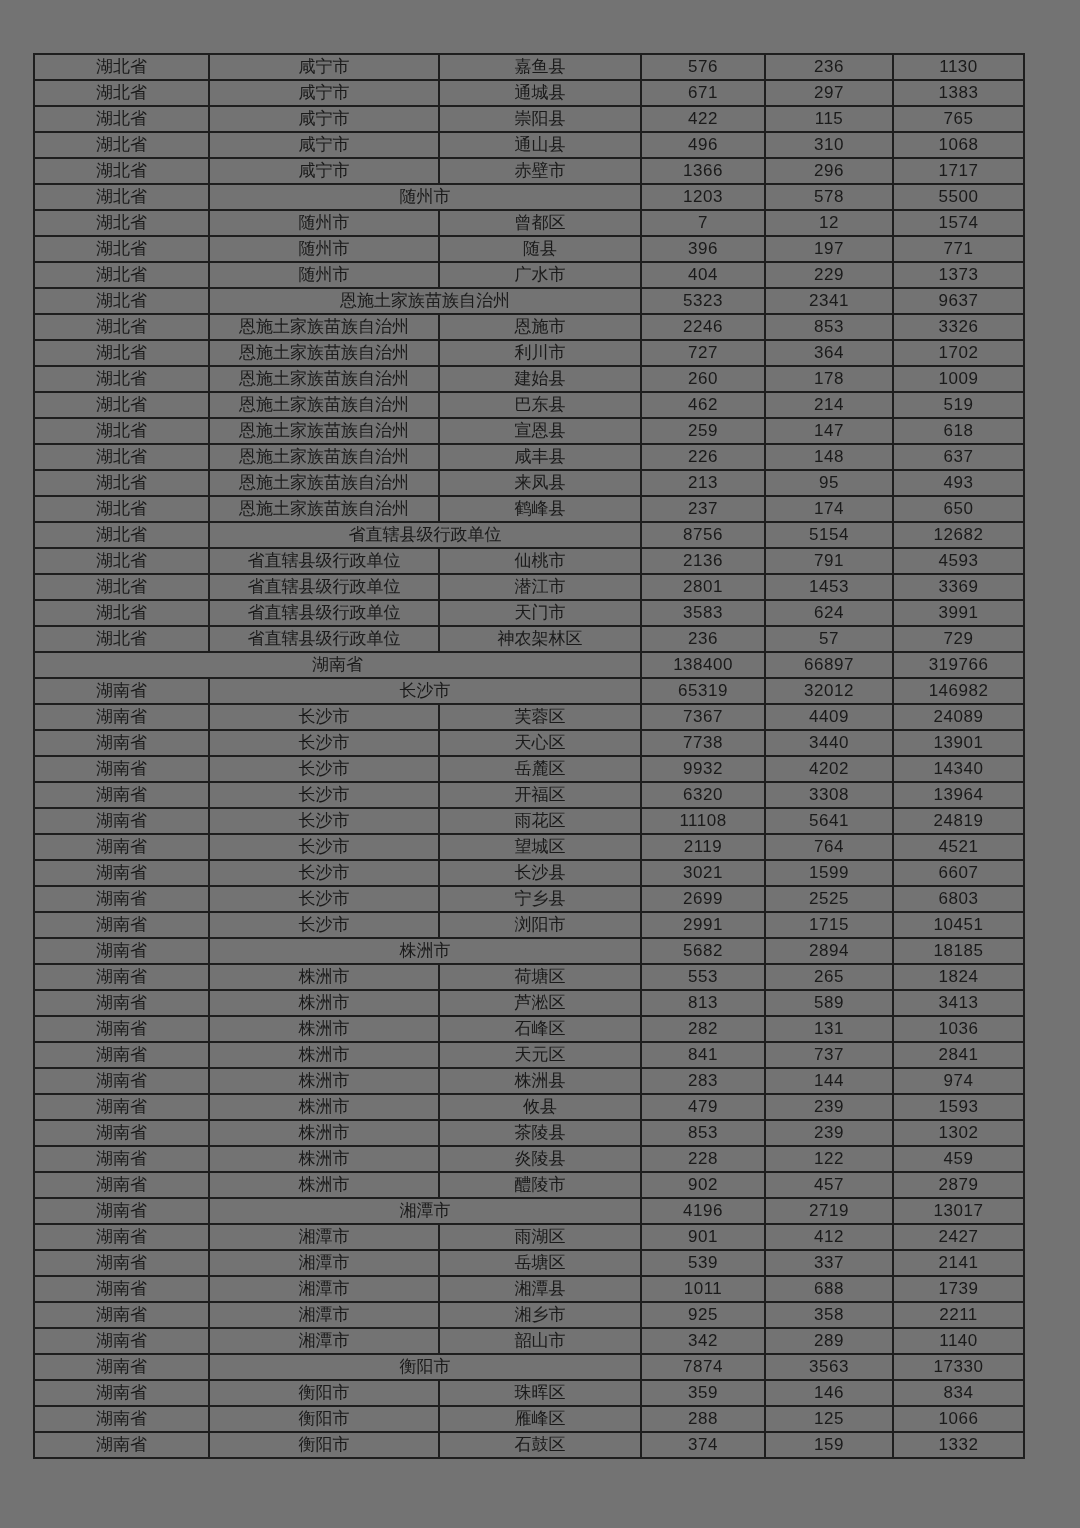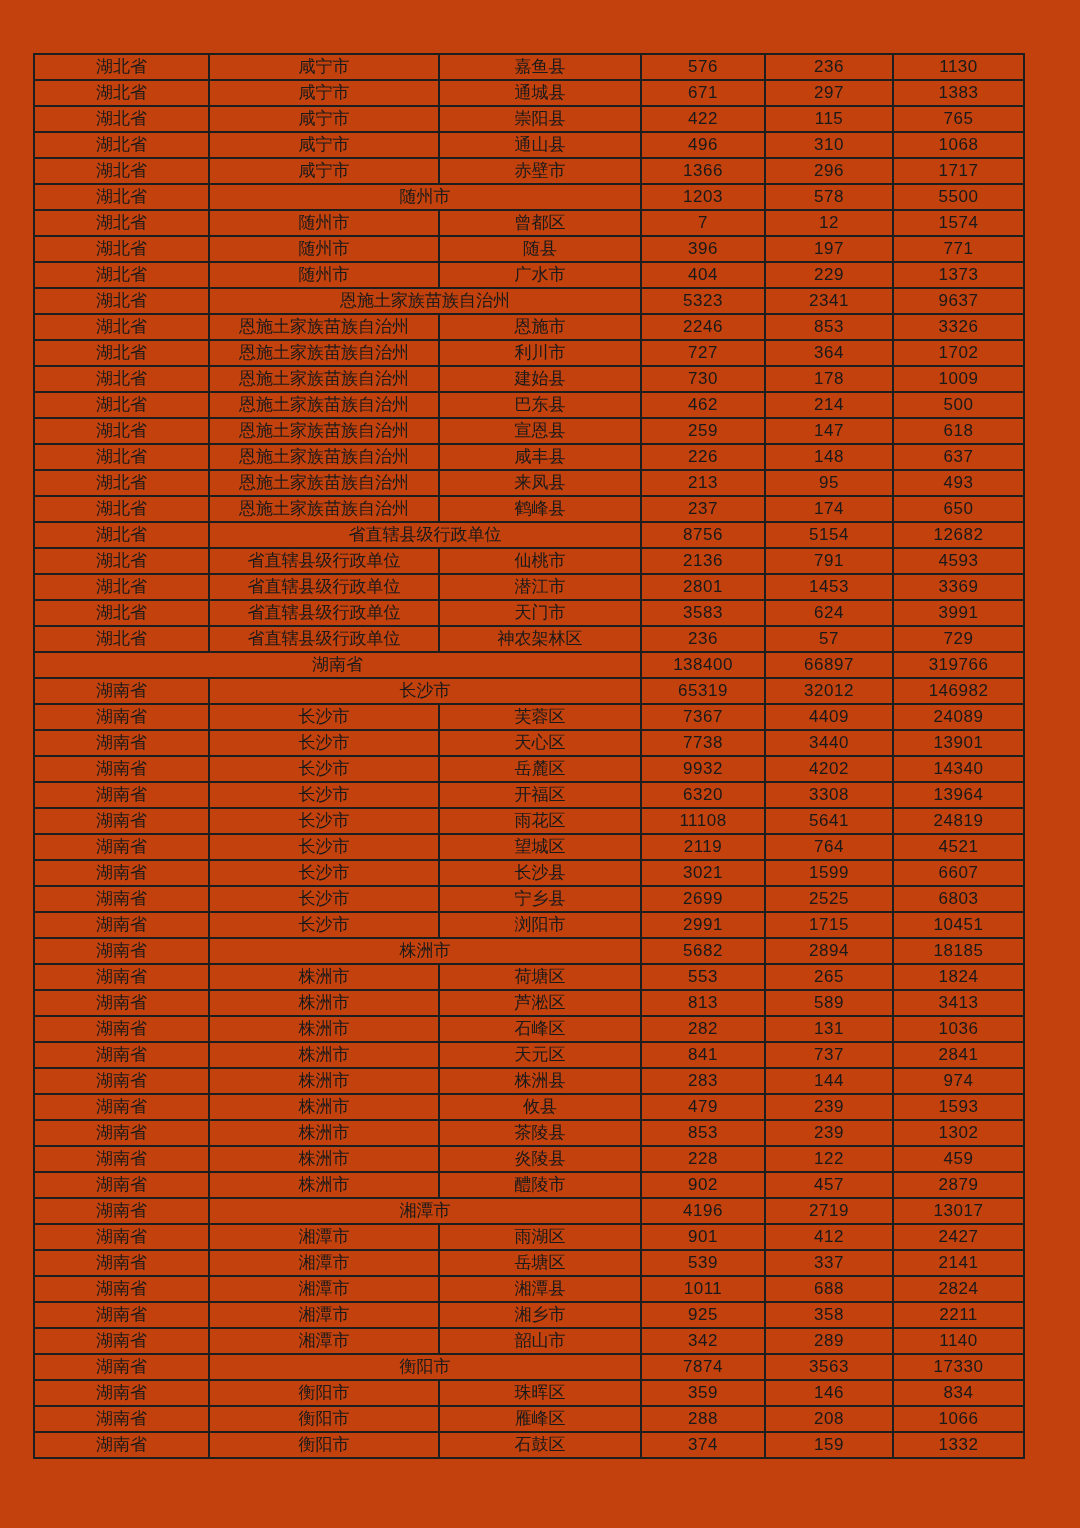--- a/index.html
+++ b/index.html
@@ -7,21 +7,21 @@
     padding: 0;
     background: #ffffff;
     width: 1080px;
     height: 1528px;
     font-family: "Liberation Sans", "DejaVu Sans", sans-serif;
   }
   .page {
     position: relative;
     width: 1080px;
     height: 1528px;
-    background: #c2410c;
+    background: #737373;
     overflow: hidden;
   }
   table.data-table {
     position: absolute;
     left: 33px;
     top: 53px;
     width: 990px;
     border-collapse: collapse;
     table-layout: fixed;
   }
@@ -146,31 +146,31 @@
           <td>恩施土家族苗族自治州</td>
           <td>利川市</td>
           <td class="num">727</td>
           <td class="num">364</td>
           <td class="num">1702</td>
         </tr>
         <tr>
           <td>湖北省</td>
           <td>恩施土家族苗族自治州</td>
           <td>建始县</td>
-          <td class="num">730</td>
+          <td class="num">260</td>
           <td class="num">178</td>
           <td class="num">1009</td>
         </tr>
         <tr>
           <td>湖北省</td>
           <td>恩施土家族苗族自治州</td>
           <td>巴东县</td>
           <td class="num">462</td>
           <td class="num">214</td>
-          <td class="num">500</td>
+          <td class="num">519</td>
         </tr>
         <tr>
           <td>湖北省</td>
           <td>恩施土家族苗族自治州</td>
           <td>宣恩县</td>
           <td class="num">259</td>
           <td class="num">147</td>
           <td class="num">618</td>
         </tr>
         <tr>
@@ -422,21 +422,21 @@
           <td class="num">539</td>
           <td class="num">337</td>
           <td class="num">2141</td>
         </tr>
         <tr>
           <td>湖南省</td>
           <td>湘潭市</td>
           <td>湘潭县</td>
           <td class="num">1011</td>
           <td class="num">688</td>
-          <td class="num">2824</td>
+          <td class="num">1739</td>
         </tr>
         <tr>
           <td>湖南省</td>
           <td>湘潭市</td>
           <td>湘乡市</td>
           <td class="num">925</td>
           <td class="num">358</td>
           <td class="num">2211</td>
         </tr>
         <tr>
@@ -460,21 +460,21 @@
           <td>珠晖区</td>
           <td class="num">359</td>
           <td class="num">146</td>
           <td class="num">834</td>
         </tr>
         <tr>
           <td>湖南省</td>
           <td>衡阳市</td>
           <td>雁峰区</td>
           <td class="num">288</td>
-          <td class="num">208</td>
+          <td class="num">125</td>
           <td class="num">1066</td>
         </tr>
         <tr>
           <td>湖南省</td>
           <td>衡阳市</td>
           <td>石鼓区</td>
           <td class="num">374</td>
           <td class="num">159</td>
           <td class="num">1332</td>
         </tr>

